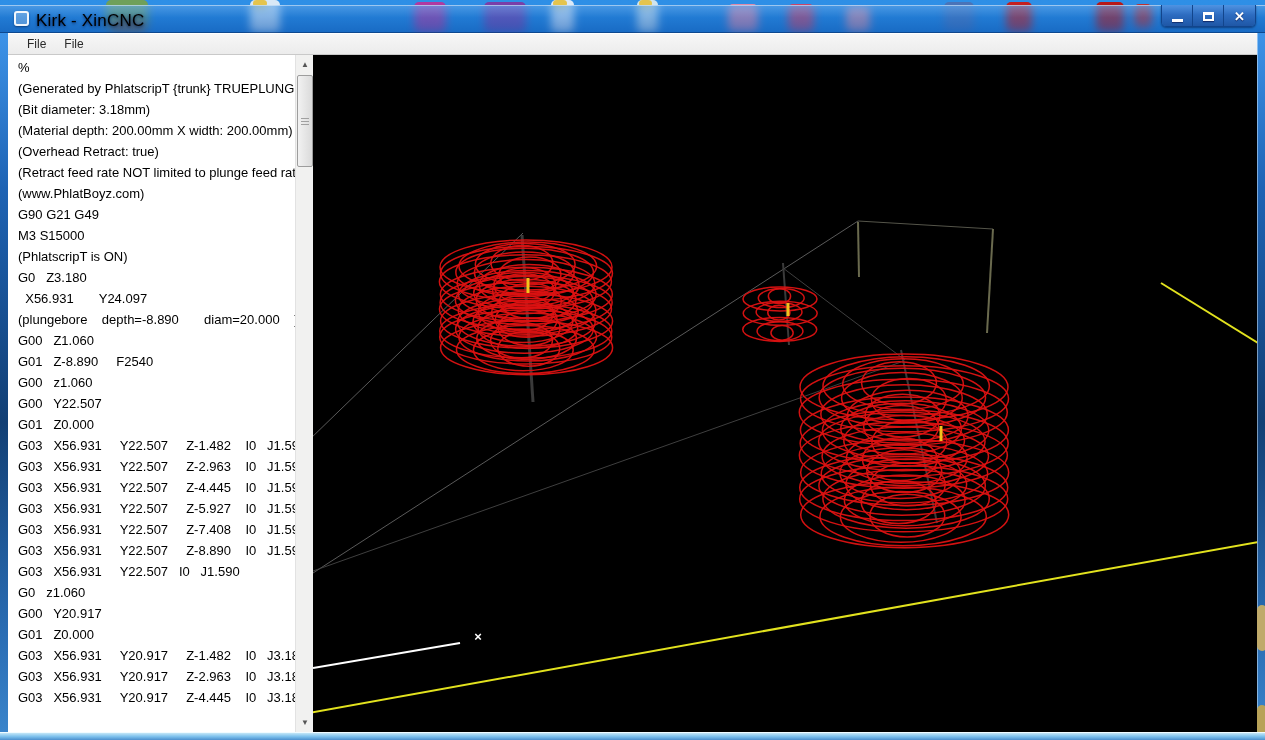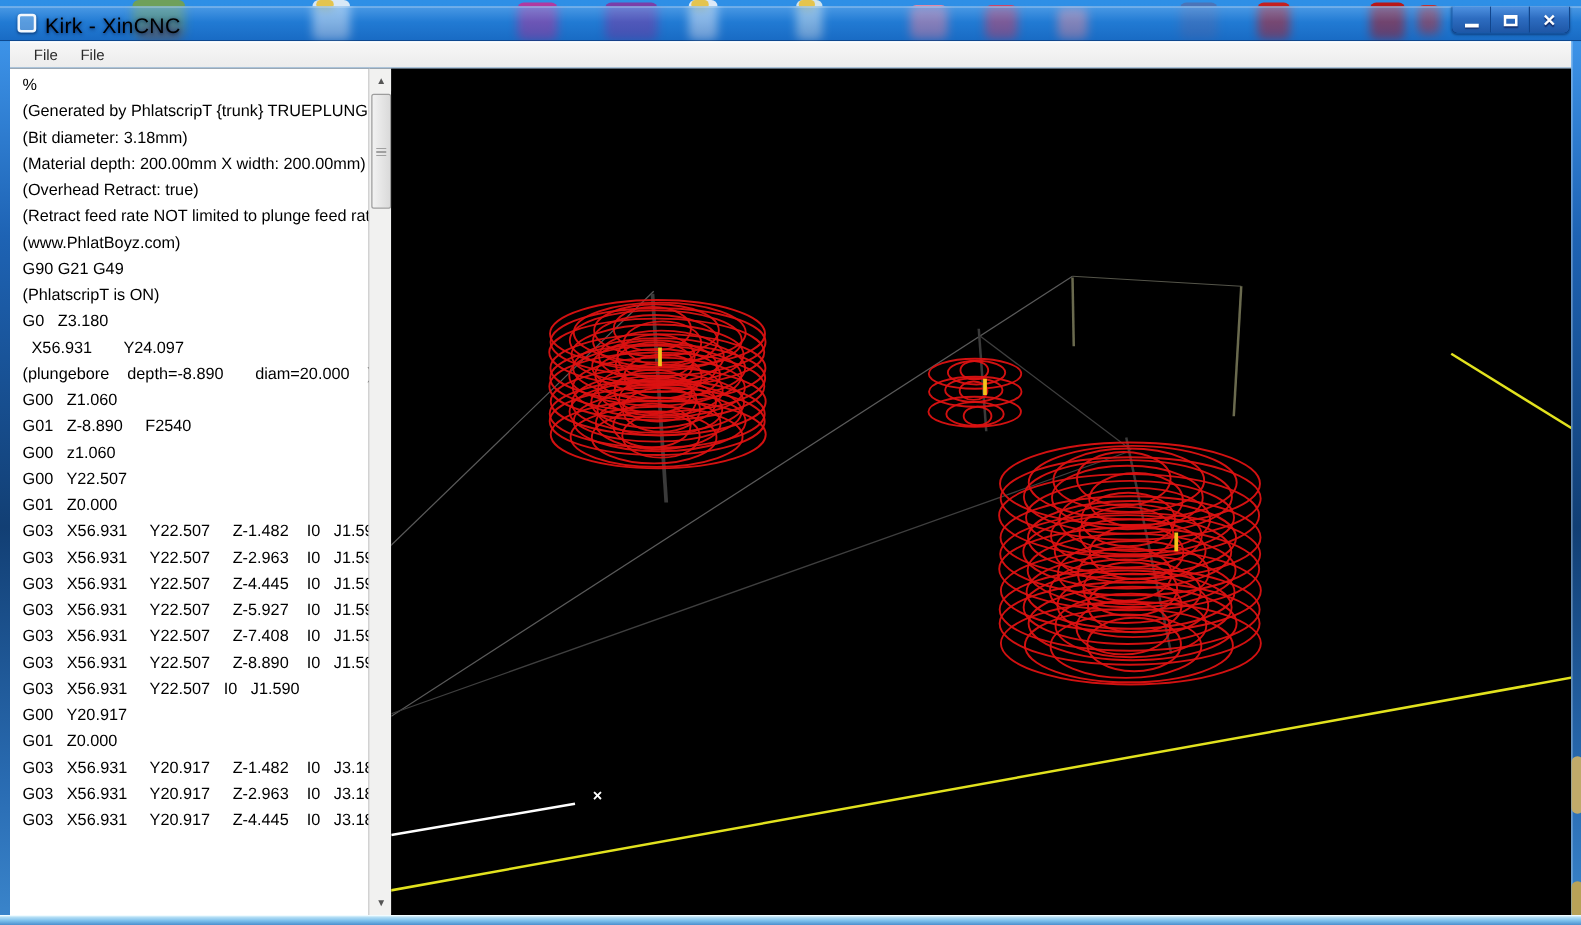--- a/index.html
+++ b/index.html
@@ -128,36 +128,38 @@
     <div class="client">
       <div class="gcode-panel" id="gcode-panel">
           <div class="gline">%</div>
           <div class="gline">(Generated by PhlatscripT {trunk} TRUEPLUNGE2 by swa</div>
           <div class="gline">(Bit diameter: 3.18mm)</div>
           <div class="gline">(Material depth: 200.00mm X width: 200.00mm)</div>
           <div class="gline">(Overhead Retract: true)</div>
           <div class="gline">(Retract feed rate NOT limited to plunge feed rate)</div>
           <div class="gline">(www.PhlatBoyz.com)</div>
           <div class="gline">G90 G21 G49</div>
+          <div class="gline">M3 S15000</div>
           <div class="gline">(PhlatscripT is ON)</div>
           <div class="gline">G0   Z3.180</div>
           <div class="gline">  X56.931       Y24.097</div>
           <div class="gline">(plungebore    depth=-8.890       diam=20.000    )</div>
           <div class="gline">G00   Z1.060</div>
           <div class="gline">G01   Z-8.890     F2540</div>
           <div class="gline">G00   z1.060</div>
           <div class="gline">G00   Y22.507</div>
           <div class="gline">G01   Z0.000</div>
           <div class="gline">G03   X56.931     Y22.507     Z-1.482    I0   J1.590</div>
           <div class="gline">G03   X56.931     Y22.507     Z-2.963    I0   J1.590</div>
           <div class="gline">G03   X56.931     Y22.507     Z-4.445    I0   J1.590</div>
           <div class="gline">G03   X56.931     Y22.507     Z-5.927    I0   J1.590</div>
           <div class="gline">G03   X56.931     Y22.507     Z-7.408    I0   J1.590</div>
           <div class="gline">G03   X56.931     Y22.507     Z-8.890    I0   J1.590</div>
           <div class="gline">G03   X56.931     Y22.507   I0   J1.590</div>
+          <div class="gline">G0   z1.060</div>
           <div class="gline">G00   Y20.917</div>
           <div class="gline">G01   Z0.000</div>
           <div class="gline">G03   X56.931     Y20.917     Z-1.482    I0   J3.180</div>
           <div class="gline">G03   X56.931     Y20.917     Z-2.963    I0   J3.180</div>
           <div class="gline">G03   X56.931     Y20.917     Z-4.445    I0   J3.180</div>
         </div>
 
       <div class="sbar">
         <div class="sb-btn sb-up">▲</div>
         <div class="sb-thumb">

